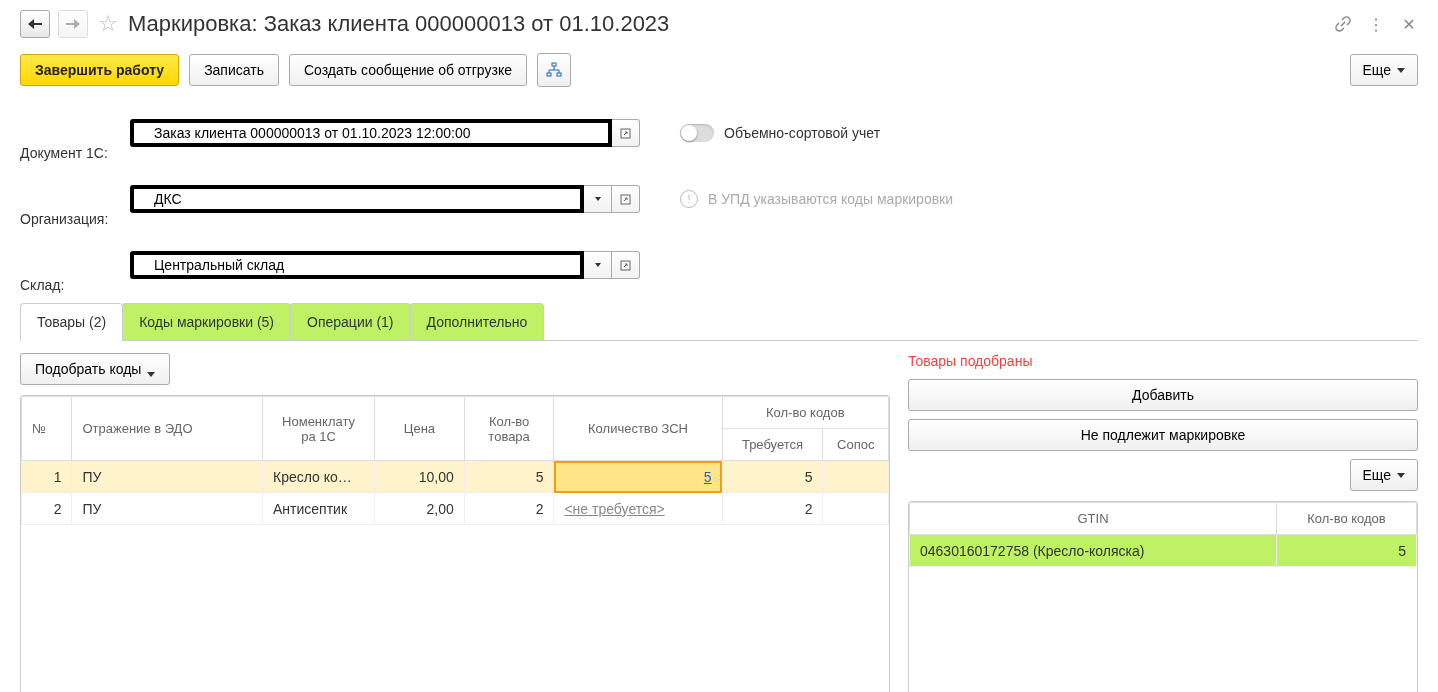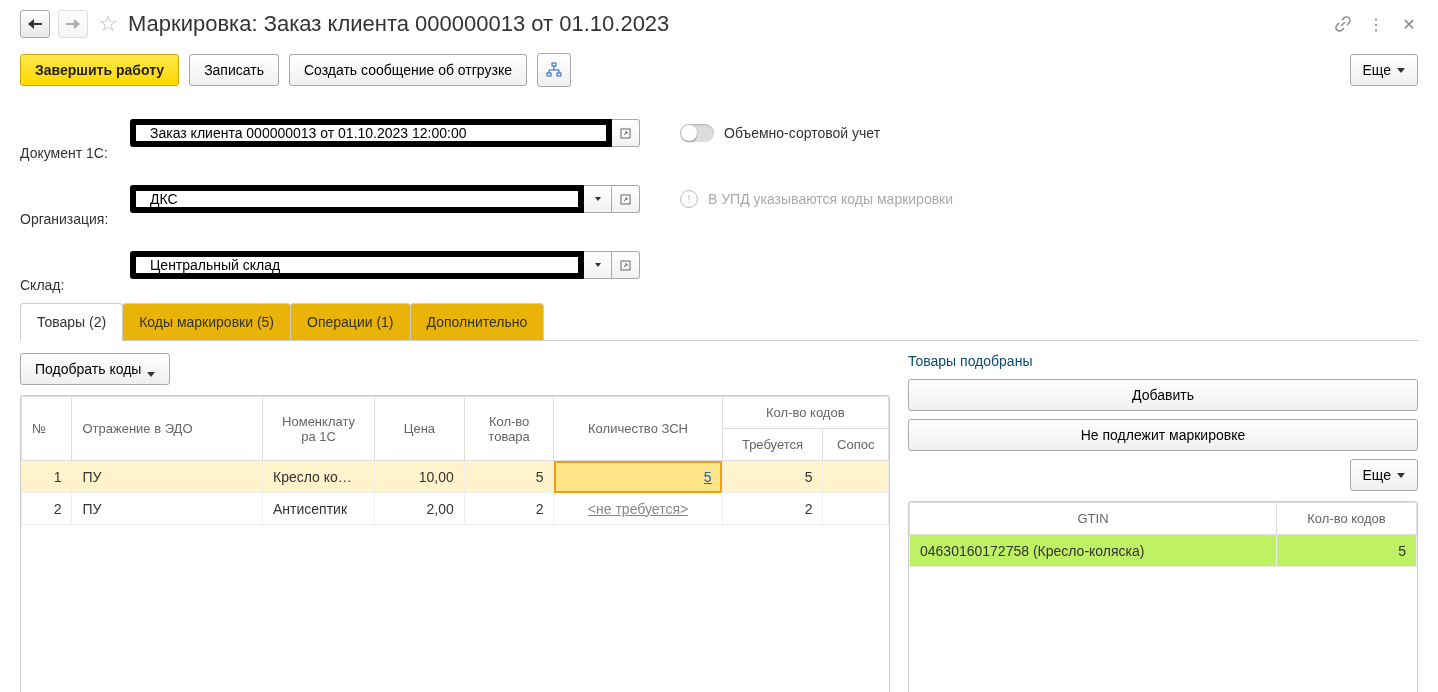--- a/index.html
+++ b/index.html
@@ -134,22 +134,22 @@
       width: 100px;
       font-size: 14px;
       margin-top: 40px;
     }
     .input-group {
       display: flex;
       width: 510px;
     }
     .text-input {
       flex: 1;
-      padding: 5px 14px;
-      border: 6px solid #000000;
+      padding: 5px 20px;
+      border: 4px solid #000000;
       border-radius: 3px 0 0 3px;
       font-size: 14px;
       height: 28px;
     }
     .input-btn {
       width: 28px;
       height: 28px;
       border: 1px solid #aaa;
       border-left: none;
       background: linear-gradient(#fff, #f2f2f2);
@@ -198,21 +198,21 @@
     }
     .toggle-label { font-size: 14px; }
 
     .tabs {
       display: flex;
       border-bottom: 1px solid #ccc;
       margin-top: 8px;
     }
     .tab {
       padding: 10px 16px;
-      background: #eab308;
+      background: #bef264;
       border: 1px solid #ccc;
       border-bottom: none;
       cursor: pointer;
       border-radius: 4px 4px 0 0;
       margin-right: -1px;
       font-size: 14px;
     }
     .tab.active {
       background: #fff;
       position: relative;
@@ -263,21 +263,21 @@
       background: #fff;
     }
     th.center { text-align: center; }
     td {
       border: 1px solid #eee;
       padding: 7px 10px;
       font-size: 14px;
       height: 32px;
     }
     td.num { text-align: right; }
-    td.center { text-align: center; }
+    td.center { }
     tr.selected td { background: #fff3cc; }
     td.active-cell {
       background: #ffe488 !important;
       outline: 2px solid #f0a010;
       outline-offset: -2px;
     }
     .link-cell { color: #2060c0; text-decoration: underline; cursor: pointer; }
     .muted-link { color: #888; text-decoration: underline; cursor: pointer; }
     .scroll-bar {
       position: absolute;
@@ -289,21 +289,21 @@
       border-radius: 5px;
     }
     .scroll-thumb {
       height: 100%;
       width: 85%;
       background: #c0c0c0;
       border-radius: 5px;
     }
 
     .status-link {
-      color: #0c4a6e;
+      color: #ef4444;
       font-size: 14px;
       cursor: pointer;
       display: inline-block;
       margin-bottom: 10px;
     }
     .right-toolbar {
       display: flex;
       gap: 8px;
       margin-bottom: 10px;
       flex-direction: column;

